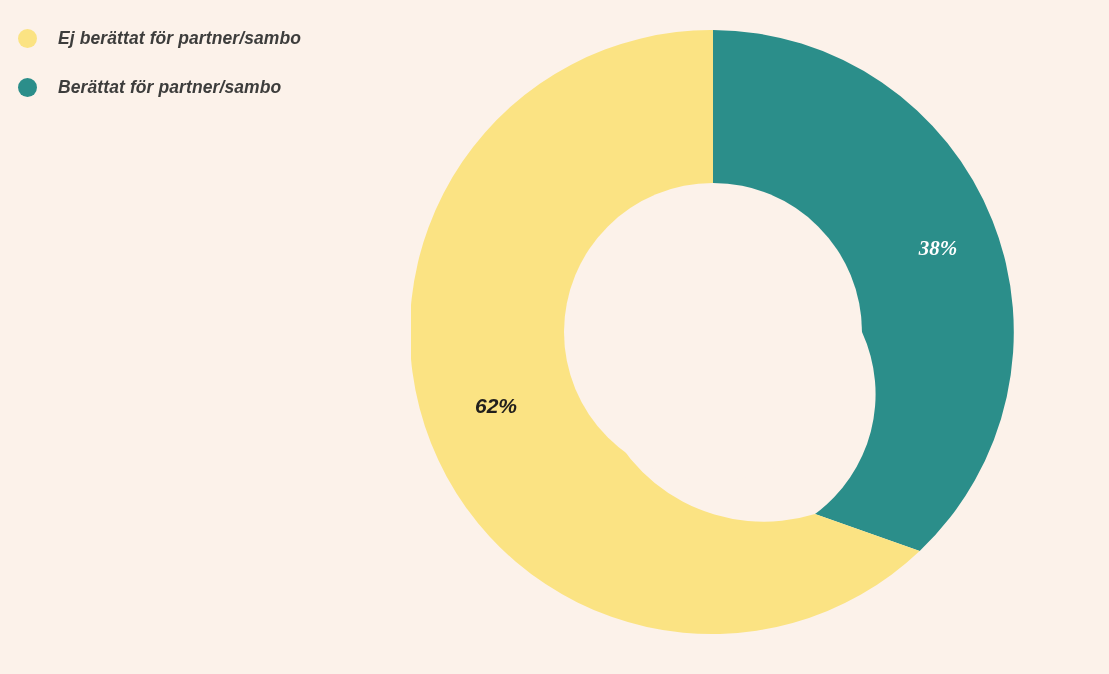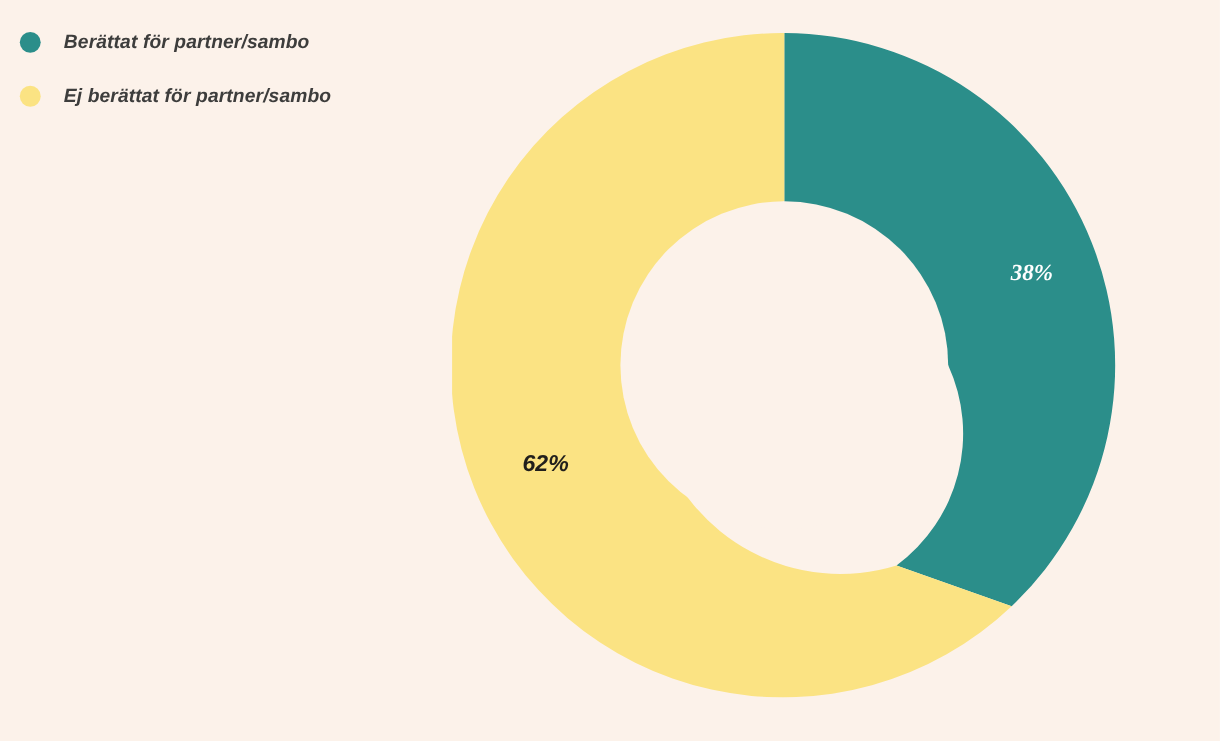--- a/index.html
+++ b/index.html
@@ -78,26 +78,26 @@
     color: #211F1C;
   }
 </style>
 </head>
 <body>
 
 <div id="canvas">
 
   <div id="legend">
     <div class="legend-row">
+      <span class="legend-swatch" style="background:#FBE383"></span>
+      <span class="legend-label">Ej berättat för partner/sambo</span>
+    </div>
+    <div class="legend-row">
       <span class="legend-swatch" style="background:#2B8E8A"></span>
       <span class="legend-label">Berättat för partner/sambo</span>
-    </div>
-    <div class="legend-row">
-      <span class="legend-swatch" style="background:#FBE383"></span>
-      <span class="legend-label">Ej berättat för partner/sambo</span>
     </div>
   </div>
 
   <div id="chart-area">
     <svg id="donut-svg" viewBox="0 0 604 604">
 
       <path fill="#2B8E8A" d="M 302 0
                A 302 302 0 0 1 508.6878 521.0548
                L 404.0122 484.0677
                A 149 149 0 0 0 451 302
@@ -108,16 +108,16 @@
                A 302 302 0 1 1 302 0
                L 302 153
                A 149 149 0 1 0 404.0122 484.0677
                Z"></path>
 
       <circle cx="302" cy="302" r="149" fill="#FCF2EA"></circle>
     </svg>
 
     <span class="slice-label" id="label-teal" style="left:527px; top:218px;">38%</span>
 
-    <span class="slice-label" id="label-yellow" style="left:85px; top:392px;font-style:italic;">62%</span>
+    <span class="slice-label" id="label-yellow" style="left:85px; top:376px;font-style:italic;">62%</span>
   </div>
 
 </div>
 
 </body></html>

